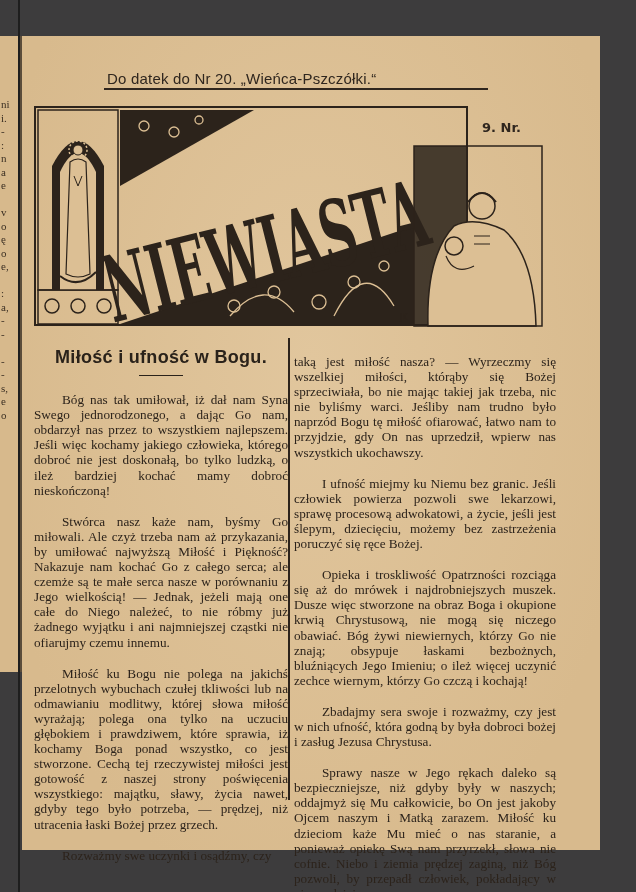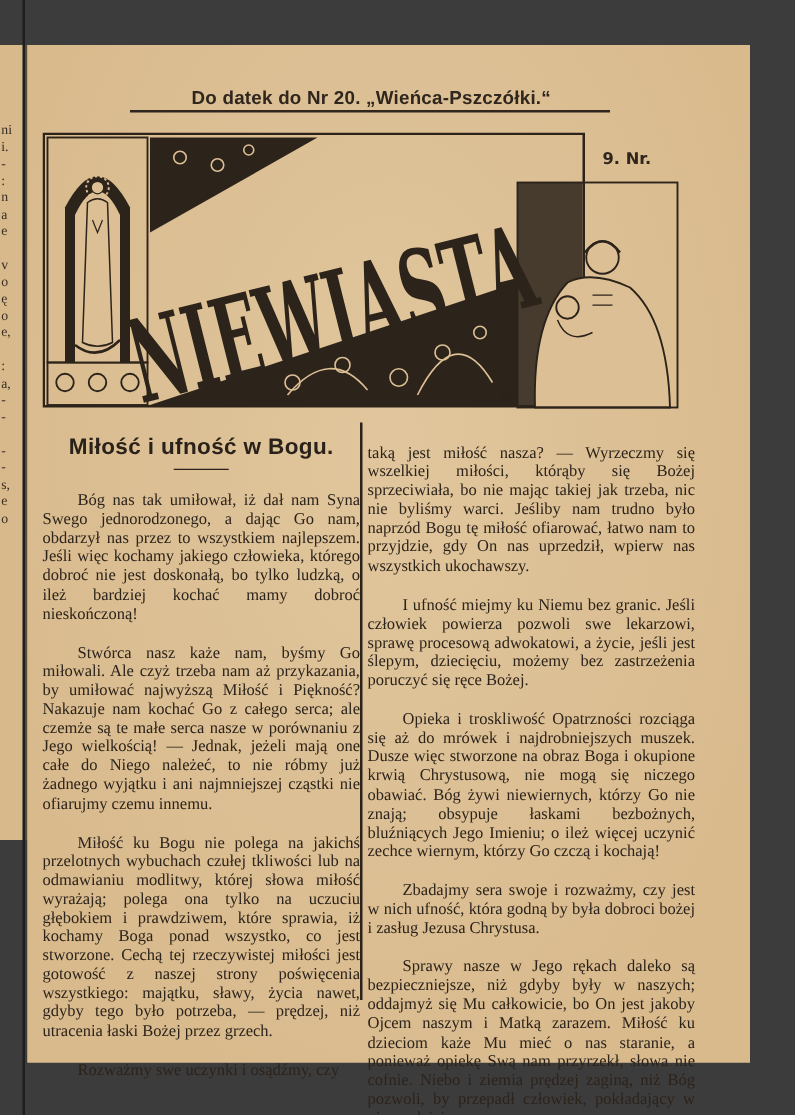--- a/index.html
+++ b/index.html
@@ -19,22 +19,22 @@
     }
     .spine {
       position: absolute; left: 18px; top: 0; width: 2px; height: 892px; background: #1e1e1e;
     }
     .page {
       position: absolute; left: 22px; top: 36px; width: 578px; height: 814px;
       background: #dcbf94;
       background-image: radial-gradient(ellipse at 50% 40%, #e1c69d 0%, #d8ba8d 80%);
     }
     .supplement {
-      position: absolute; left: 85px; top: 34px; width: 380px; text-align: center;
-      font-family: "Liberation Sans", "DejaVu Sans", sans-serif; font-weight: bold;
+      position: absolute; left: 85px; top: 34px; width: 380px; 
+      font-family: "Liberation Sans", "DejaVu Sans", sans-serif; font-weight: normal;
       font-size: 15px; color: #2f261e; letter-spacing: 0.2px;
     }
     .supplement-rule {
       position: absolute; left: 82px; top: 52px; width: 384px; height: 2px; background: #2f261e;
     }
     
     .masthead {
       position: absolute; left: 12px; top: 70px; width: 516px; height: 222px;
     }
     .masthead svg { width: 100%; height: 100%; display: block; }

